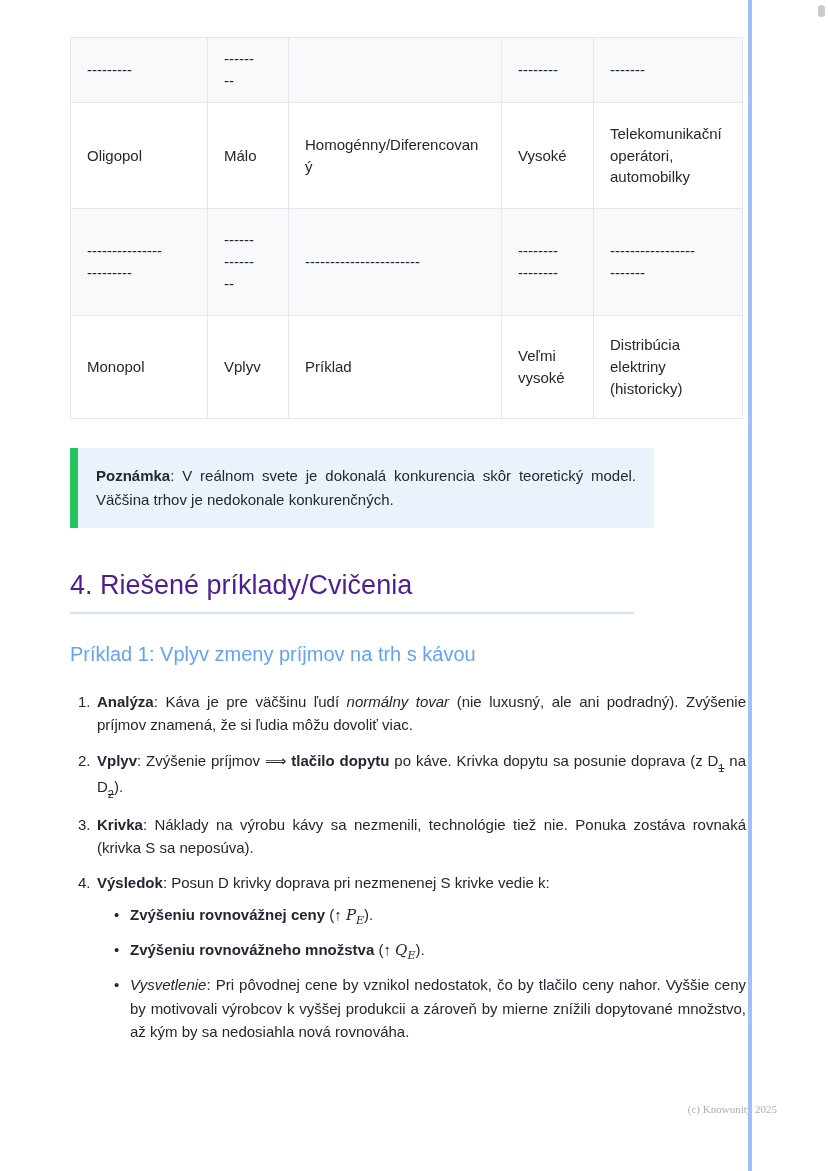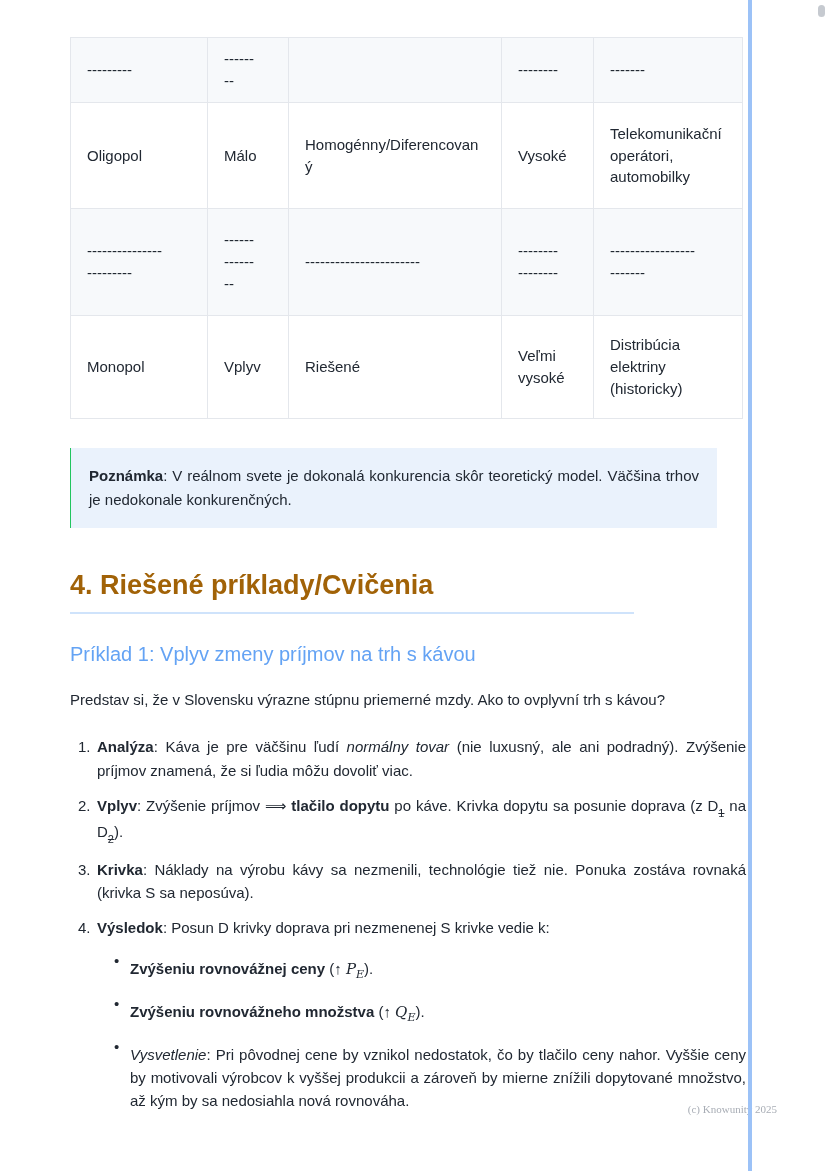--- a/index.html
+++ b/index.html
@@ -14,39 +14,39 @@
   
   .mtable { border-collapse:collapse; table-layout:fixed; width:672px; font-size:15px; color:#212832; }
   .mtable td {
     border:1px solid #e4e7ec; padding:10px 16px; vertical-align:middle;
     white-space:pre-line; line-height:1.45; overflow-wrap:break-word; background:#ffffff;
   }
   tr.dashes td { background:#f7f9fb; }
 
   
   .note {
-    margin-top:29px; width:647px; background:#eaf2fc; border-left:1px solid #22c55e;
+    margin-top:29px; width:584px; background:#eaf2fc; border-left:8px solid #22c55e;
     padding:16px 18px; font-size:15px; line-height:1.6; text-align:justify;
   }
 
-  h2 { margin:42px 0 4px 0; font-size:27px; line-height:1.15; color:#a16207; font-weight:700; }
+  h2 { margin:42px 0 4px 0; font-size:27px; line-height:1.15; color:#4c1d95; font-weight:400; }
   .divider { margin-top:11px; width:564px; height:2px; background:#cfe3fb; }
   h3 { margin:28px 0 0 0; font-size:20px; line-height:1.2; color:#64a3f4; font-weight:400; }
   .intro { margin:22px 0 0 0; font-size:15px; line-height:1.55; text-align:justify; }
 
   
   .olist { margin-top:24px; }
   .oitem { display:flex; margin-top:12px; font-size:15px; line-height:1.55; }
   .onum { flex:0 0 27px; padding-left:8px; }
   .obody { flex:1; text-align:justify; }
 
   
   .bitem { display:flex; margin:9px 0 0 44px; font-size:15px; line-height:1.55; }
   .bdot { flex:0 0 16px; }
-  .bbody { flex:1; text-align:justify;margin-top:8px; }
+  .bbody { flex:1; text-align:justify; }
 
   strong { font-weight:700; }
   em { font-style:italic; }
 
   .mvar { font-family:"DejaVu Serif","Liberation Serif",serif; font-style:italic; }
   .msub { font-family:"DejaVu Serif","Liberation Serif",serif; font-style:italic; font-size:11px; }
   .dsub { font-size:11px; text-decoration:line-through; position:relative; top:2px; }
   .arrow { font-family:"DejaVu Sans",sans-serif; }
 
   .footer { position:absolute; right:51px; bottom:56px; font-size:11px; color:#a8adb5;font-family:Liberation Serif, serif; }
@@ -90,35 +90,34 @@
 --</td>
           <td>-----------------------</td>
           <td>--------
 --------</td>
           <td>-----------------
 -------</td>
       </tr>
       <tr style="height:103px">
         <td>Monopol</td>
           <td>Vplyv</td>
-          <td>Riešené</td>
+          <td>Príklad</td>
           <td>Veľmi vysoké</td>
           <td>Distribúcia elektriny (historicky)</td>
       </tr>
     </tbody>
   </table>
 
   <div class="note"><strong>Poznámka</strong><span>: V reálnom svete je dokonalá konkurencia skôr teoretický model. Väčšina trhov je nedokonale konkurenčných.</span></div>
 
   <h2>4. Riešené príklady/Cvičenia</h2>
   <div class="divider"></div>
 
   <h3>Príklad 1: Vplyv zmeny príjmov na trh s kávou</h3>
 
-  <p class="intro">Predstav si, že v Slovensku výrazne stúpnu priemerné mzdy. Ako to ovplyvní trh s kávou?</p>
 
   <div class="olist">
 
     <div class="oitem">
       <span class="onum">1.</span>
       <span class="obody"><strong>Analýza</strong><span>: Káva je pre väčšinu ľudí </span><em>normálny tovar</em><span> (nie luxusný, ale ani podradný). Zvýšenie príjmov znamená, že si ľudia môžu dovoliť viac.</span></span>
     </div>
 
     <div class="oitem">
       <span class="onum">2.</span>

